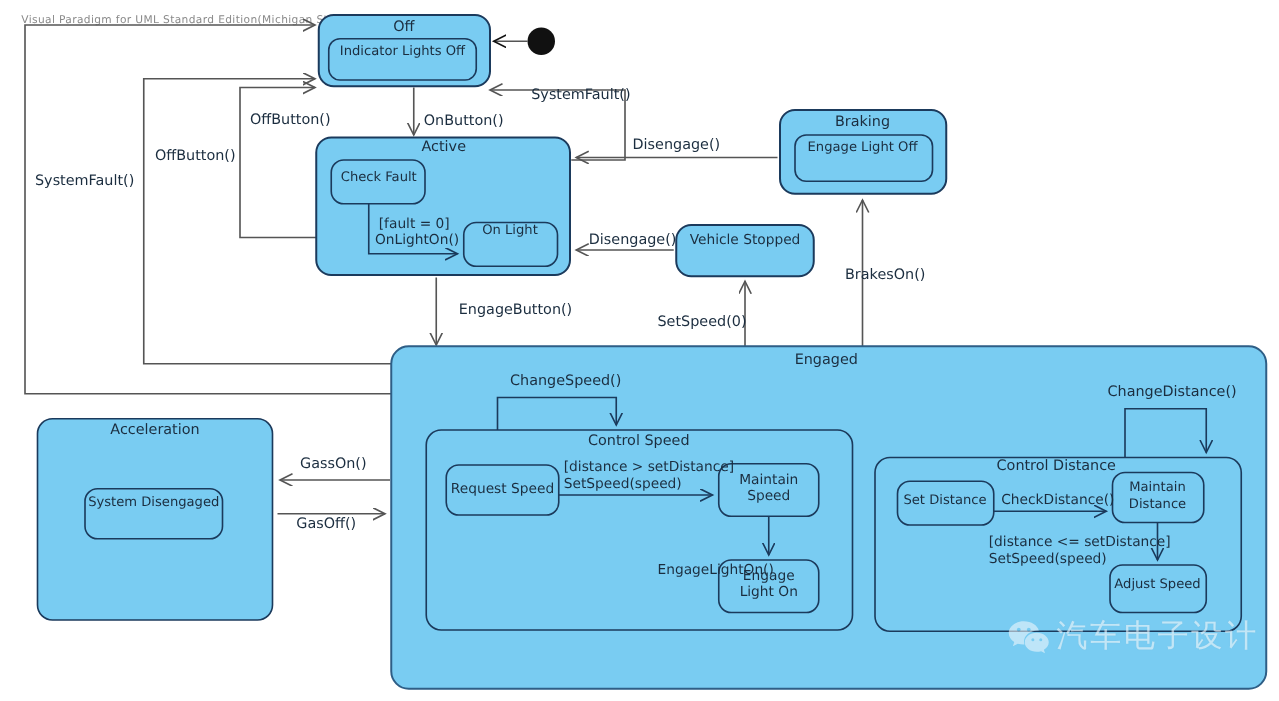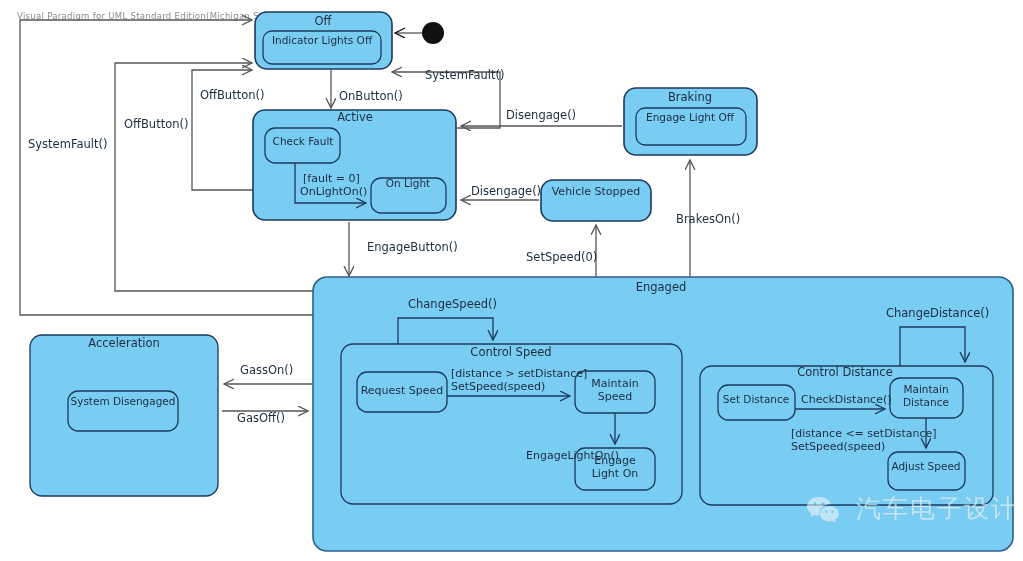--- a/index.html
+++ b/index.html
@@ -28,21 +28,21 @@
     color:#8a8a8a;
     letter-spacing:0.3px;
     white-space:nowrap;
     font-family:"DejaVu Sans","Liberation Sans",sans-serif;
   }
   .wm{
     position:absolute;
     left:806px; top:492px;
     display:flex;
     align-items:center;
-    gap:16px;
+    gap:5px;
     opacity:0.62;
     pointer-events:none;
   }
   .wm-text{
     font-size:25px;
     color:#f0f6fa;
     letter-spacing:2px;
     font-family:"DejaVu Sans","Liberation Sans",sans-serif;
     text-shadow:0 0 1px rgba(120,175,205,.65);
   }

